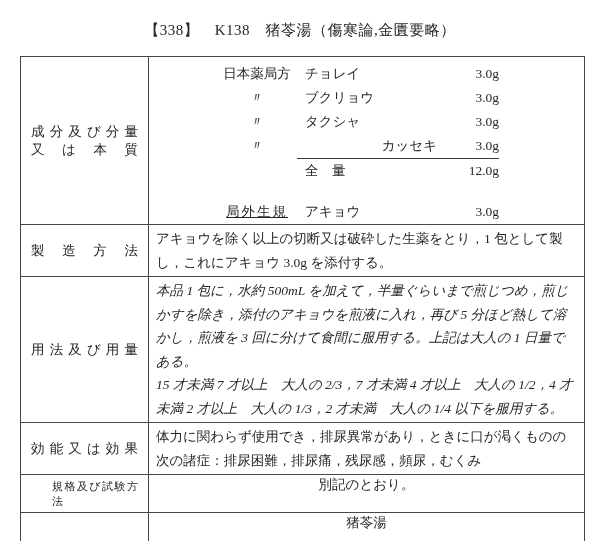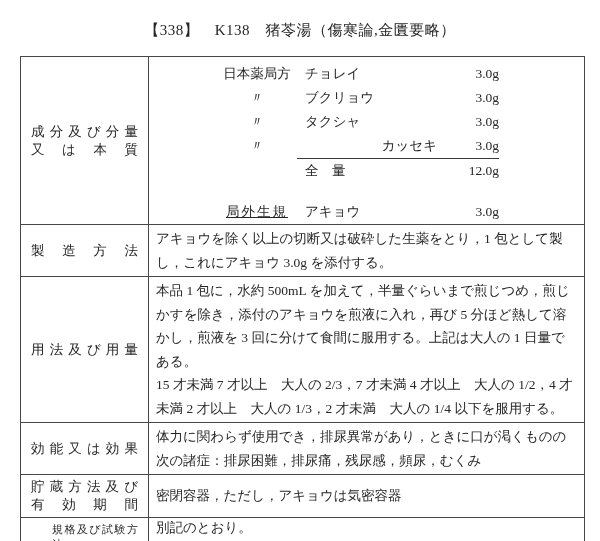--- a/index.html
+++ b/index.html
@@ -38,41 +38,41 @@
   }
   .spec td {
     vertical-align:middle;
     padding:2px 7px 2px 7px;
     font-size:13.5px;
     line-height:23.5px;
   }
   .jl { text-align:justify; text-align-last:justify; text-justify:inter-character; }
   .lbl-sm { font-size:11px;margin-left:21px; }
   td.comp { vertical-align:top; padding:5px 7px 0 0; }
-  td.compact, tr.compact td { line-height:18px; padding-top:1px; padding-bottom:18px; }
+  td.compact, tr.compact td { line-height:18px; padding-top:1px; padding-bottom:18px;text-align:center; }
 
   
   .ing { margin-left:68px; width:282px; }
   .ing-row {
     display:grid;
     grid-template-columns:80px 1fr 62px;
     line-height:24px;
     font-size:13.5px;
   }
   .ing-source { text-align:center; }
   .ing-source.sp { letter-spacing:2px;text-decoration:underline; }
   .ing-name { padding-left:8px; }
   .ing-amt { text-align:right; }
   .ing-row.sum .ing-name, .ing-row.sum .ing-amt {
     border-bottom:1px solid #3a3a3a;
     text-align:right;
   }
   .ing-spacer { height:17px; }
 
-  .para { display:block; }
+  .para { display:block;font-style:italic; }
 </style>
 </head>
 <body>
 
 <div class="page">
 
   <div class="doc-title">【338】　K138　猪苓湯（傷寒論,金匱要略）</div>
 
   <table class="spec">
     <colgroup>
@@ -140,27 +140,20 @@
       </td>
     </tr>
 
     <tr style="height:47px;margin-left:32px;">
       <th>
         <div class="jl">効能又は効果</div>
       </th>
       <td>体力に関わらず使用でき，排尿異常があり，ときに口が渇くものの次の諸症：排尿困難，排尿痛，残尿感，頻尿，むくみ</td>
     </tr>
 
-    <tr style="height:43px;">
-      <th>
-        <div class="jl">貯蔵方法及び</div>
-        <div class="jl">有効期間</div>
-      </th>
-      <td>密閉容器，ただし，アキョウは気密容器</td>
-    </tr>
 
     <tr class="compact" style="height:22px;">
       <th>
         <div class="jl lbl-sm">規格及び試験方法</div>
       </th>
       <td>別記のとおり。</td>
     </tr>
 
     <tr class="compact" style="height:20px;">
       <th>

